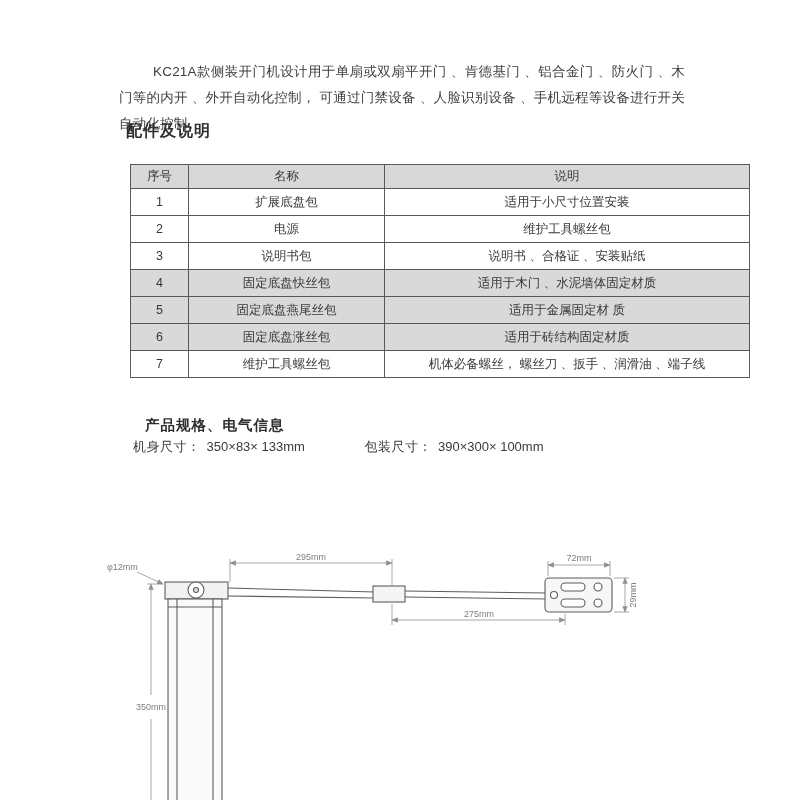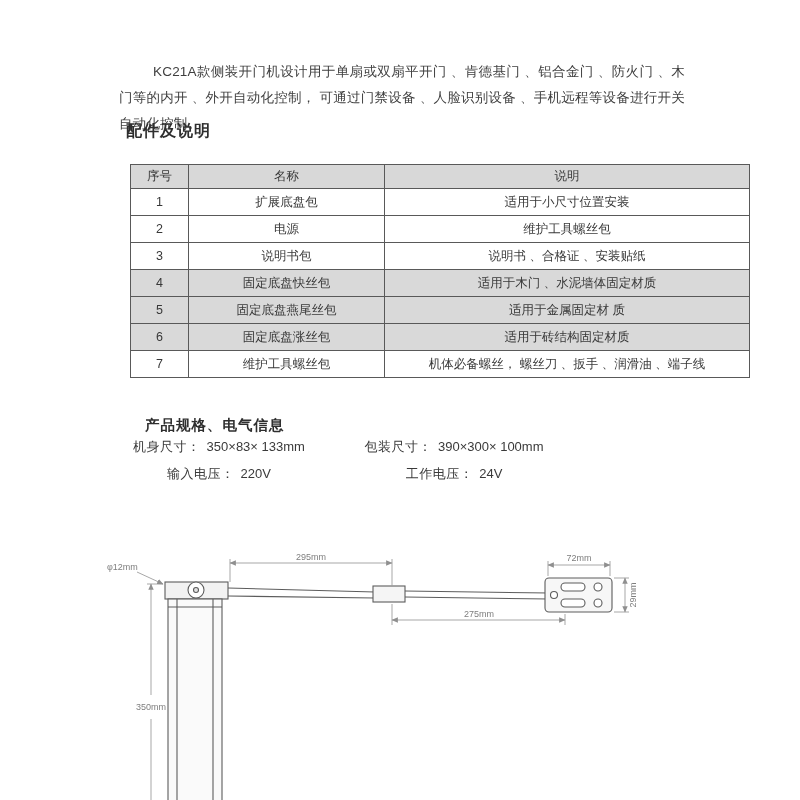--- a/index.html
+++ b/index.html
@@ -111,24 +111,20 @@
     </tbody>
   </table>
 
   <div class="heading-specs">产品规格、电气信息</div>
 
   <div class="specs">
     <div class="spec-row">
       <div class="spec-cell"><span class="lab">机身尺寸：</span><span class="val">350×83× 133mm</span></div>
       <div class="spec-cell"><span class="lab">包装尺寸：</span><span class="val">390×300× 100mm</span></div>
     </div>
-    <div class="spec-row">
-      <div class="spec-cell"><span class="lab">输入电压：</span><span class="val">220V</span></div>
-      <div class="spec-cell"><span class="lab">工作电压：</span><span class="val">24V</span></div>
-    </div>
   </div>
 
   <div class="drawing">
     <svg width="560" height="295" viewBox="0 0 560 295">
       <defs>
         <marker id="arr" markerWidth="8" markerHeight="8" refX="6.5" refY="3" orient="auto-start-reverse">
           <path d="M0,0 L7,3 L0,6 Z" fill="#8f8f8f"></path>
         </marker>
       </defs>
 

